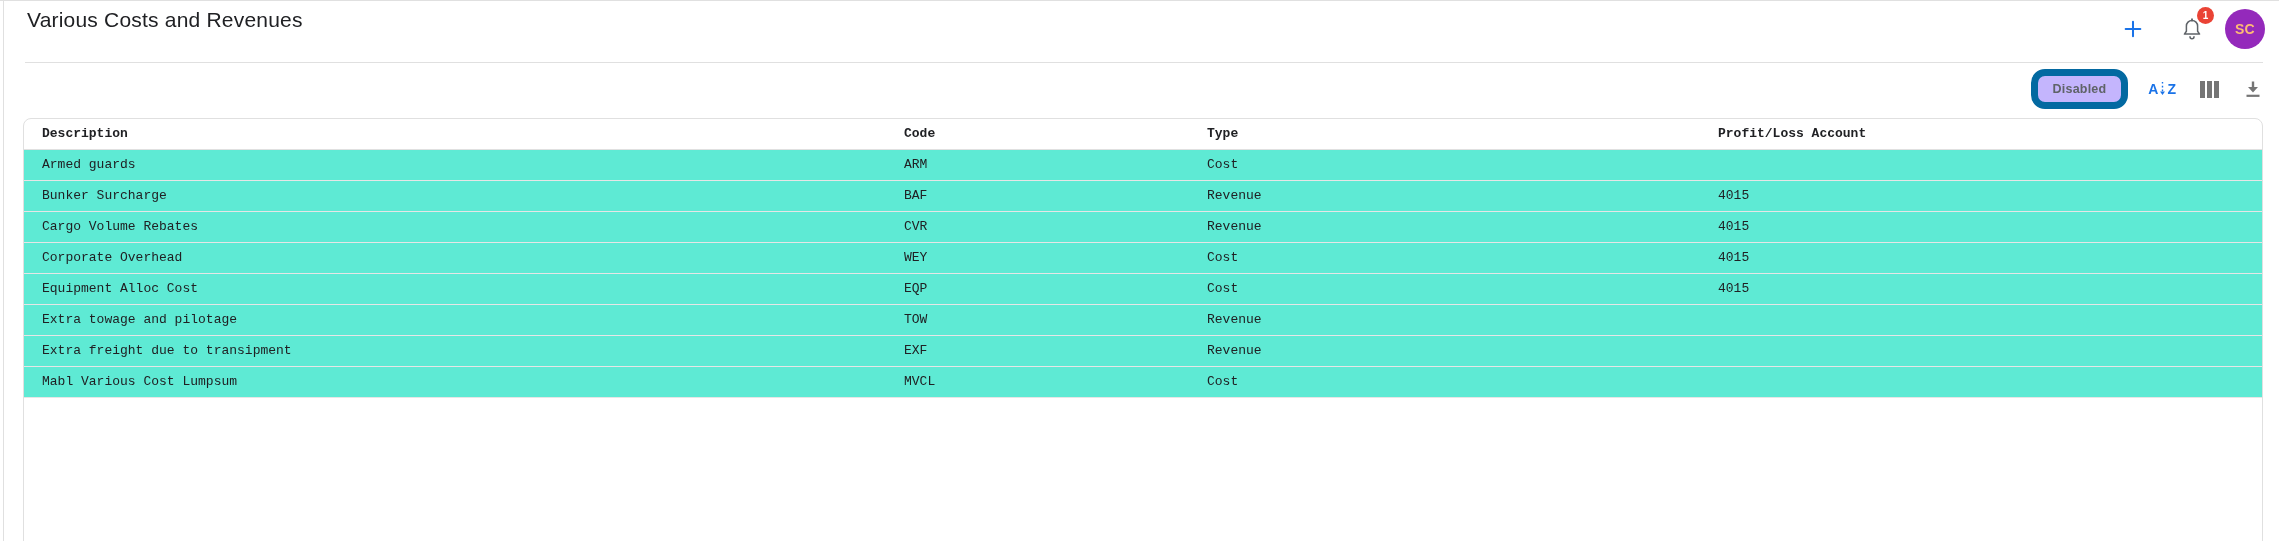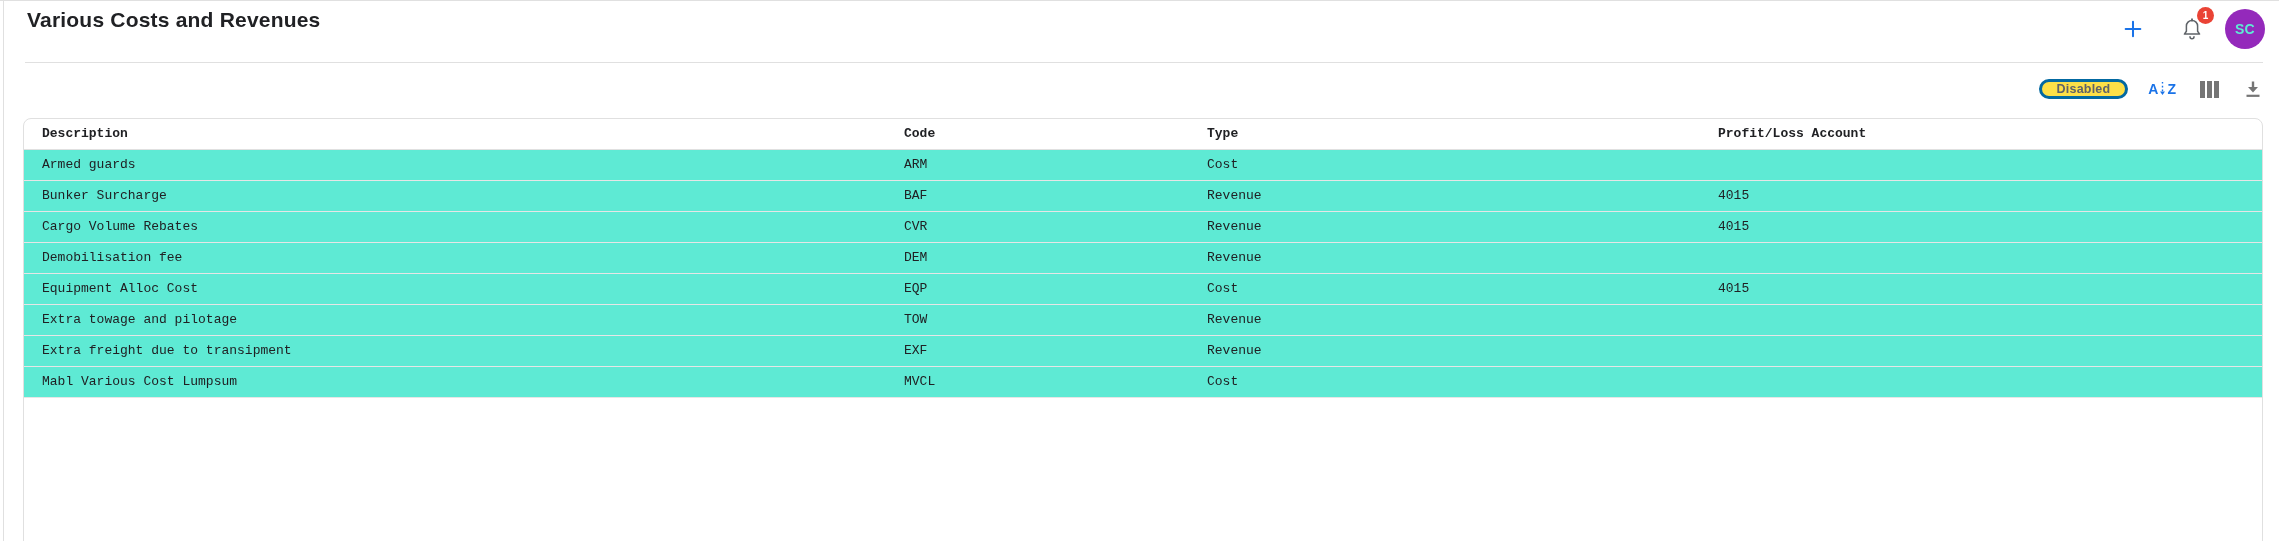--- a/index.html
+++ b/index.html
@@ -22,21 +22,21 @@
     position:relative;
     border-top:1px solid var(--border-gray);
   }
   .page-left-edge{
     position:absolute;left:3px;top:0;bottom:0;width:1px;
     background:var(--border-gray);
   }
   
   .page-title{
     position:absolute;left:27px;top:7px;
-    font-size:21px;font-weight:700;color:var(--text-primary);
+    font-size:21px;font-weight:400;color:var(--text-primary);
     letter-spacing:.2px;
     text-align:center;
   }
   .header-actions{
     position:absolute;top:6px;right:14px;height:44px;
     display:flex;align-items:center;
   }
   .icon-btn{
     background:none;border:none;cursor:pointer;
     display:flex;align-items:center;justify-content:center;
@@ -46,37 +46,37 @@
   .bell-wrap{position:relative;width:26px;height:30px;margin-right:20px;}
   .badge{
     position:absolute;top:-7px;right:-9px;
     min-width:17px;height:17px;border-radius:50%;
     background:var(--badge-red);color:#fff;
     font-size:10px;font-weight:700;
     display:flex;align-items:center;justify-content:center;
   }
   .avatar{
     width:40px;height:40px;border-radius:50%;
-    background:var(--avatar-purple);color:#5eead4;
+    background:var(--avatar-purple);color:#fdba74;
     font-size:14px;font-weight:700;letter-spacing:.3px;
     display:flex;align-items:center;justify-content:center;
     border:none;cursor:pointer;
   }
   .title-divider{
     position:absolute;left:25px;top:61px;width:2238px;height:1px;
     background:var(--border-gray);
   }
   
   .toolbar{
     position:absolute;top:74px;right:16px;height:28px;
     display:flex;align-items:center;
   }
   .pill-btn{
-    height:20px;padding:0 15px;border:3px solid #0369a1;border-radius:14px;
-    background:#fde047;color:var(--text-muted);
+    height:40px;padding:0 15px;border:7px solid #0369a1;border-radius:14px;
+    background:#c4b5fd;color:var(--text-muted);
     font-family:"Liberation Sans",sans-serif;
     font-size:12.5px;font-weight:700;letter-spacing:.2px;
     cursor:pointer;display:flex;align-items:center;
     margin-right:20px;
   }
   .sort-az{display:flex;align-items:center;color:var(--accent-blue);
     font-weight:700;font-size:14px;margin-right:24px;}
   .sort-az .dot-arrow{margin:0 1px;}
   .cols-icon{display:flex;gap:2px;margin-right:24px;}
   .cols-icon i{display:block;width:5px;height:17px;background:var(--icon-gray);}
@@ -198,24 +198,24 @@
           <td>Revenue</td>
           <td>4015</td>
         </tr>
         <tr>
           <td>Cargo Volume Rebates</td>
           <td>CVR</td>
           <td>Revenue</td>
           <td>4015</td>
         </tr>
         <tr>
-          <td>Demobilisation fee</td>
-          <td>DEM</td>
-          <td>Revenue</td>
-          <td></td>
+          <td>Corporate Overhead</td>
+          <td>WEY</td>
+          <td>Cost</td>
+          <td>4015</td>
         </tr>
         <tr>
           <td>Equipment Alloc Cost</td>
           <td>EQP</td>
           <td>Cost</td>
           <td>4015</td>
         </tr>
         <tr>
           <td>Extra towage and pilotage</td>
           <td>TOW</td>

